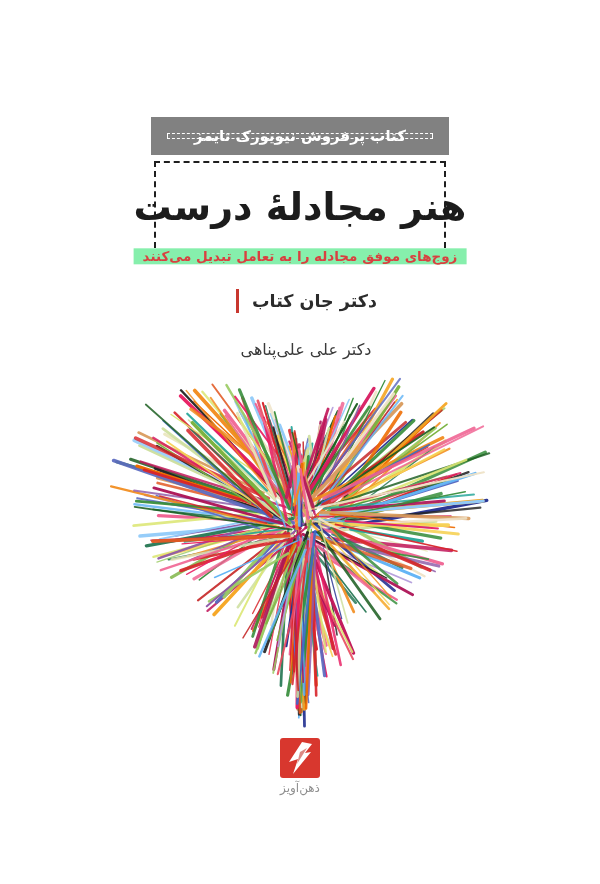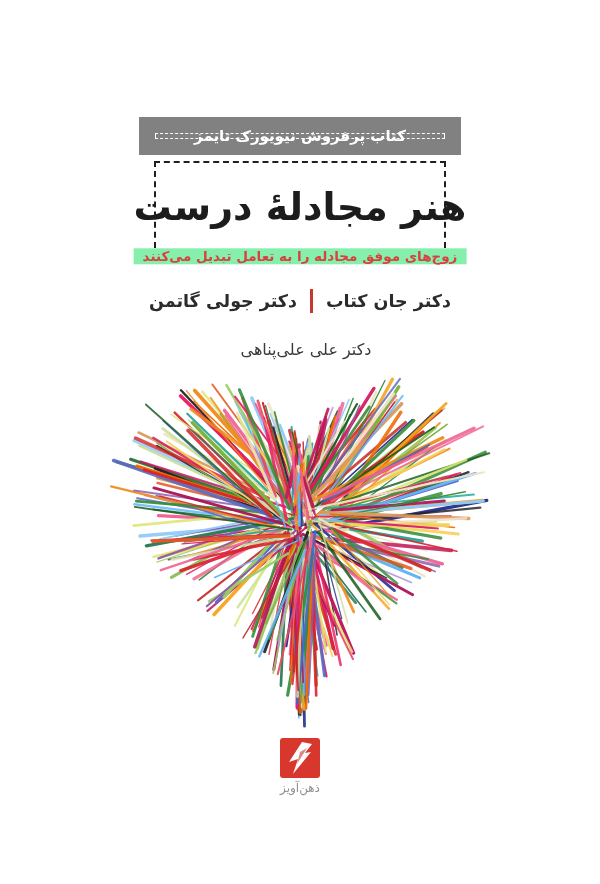--- a/index.html
+++ b/index.html
@@ -16,21 +16,21 @@
     background: #ffffff;
     overflow: hidden;
     direction: rtl;
   }
   
   .badge {
     position: absolute;
     top: 117px;
     left: 50%;
     transform: translateX(-50%);
-    width: 322px;
+    width: 298px;
     height: 38px;
     background: #818181;
     box-sizing: border-box;
     padding: 16px;
   }
   .badge-inner {
     width: 100%;
     height: 100%;
     box-sizing: border-box;
     border: 1px dashed #ffffff;
@@ -151,21 +151,20 @@
   </div>
 
   <div class="title-box">
     <h1 class="book-title">هنر مجادلهٔ درست</h1>
     <div class="subtitle">زوج‌های موفق مجادله را به تعامل تبدیل می‌کنند</div>
   </div>
 
   <div class="authors">
     <span>دکتر جان کتاب</span>
     <span class="author-sep"></span>
-    <span>دکتر جولی گاتمن</span>
   </div>
 
   <div class="translator">دکتر علی علی‌پناهی</div>
 
   <svg id="heart-svg" class="heart-svg" viewBox="0 0 600 884" xmlns="http://www.w3.org/2000/svg" aria-hidden="true">
       <line x1="314.4" y1="511.4" x2="297.1" y2="471.4" stroke="#b39ddb" stroke-width="2.63" stroke-linecap="round" opacity="0.95"></line>
       <line x1="302.4" y1="514.7" x2="303.4" y2="472.4" stroke="#ef6c00" stroke-width="3.69" stroke-linecap="round" opacity="0.86"></line>
       <line x1="300.0" y1="503.3" x2="298.3" y2="472.0" stroke="#c62828" stroke-width="1.95" stroke-linecap="round" opacity="0.87"></line>
       <line x1="305.3" y1="513.4" x2="302.3" y2="468.0" stroke="#f6a623" stroke-width="2.26" stroke-linecap="round" opacity="0.96"></line>
       <line x1="302.3" y1="512.1" x2="298.0" y2="472.1" stroke="#7cb342" stroke-width="1.65" stroke-linecap="round" opacity="0.89"></line>

